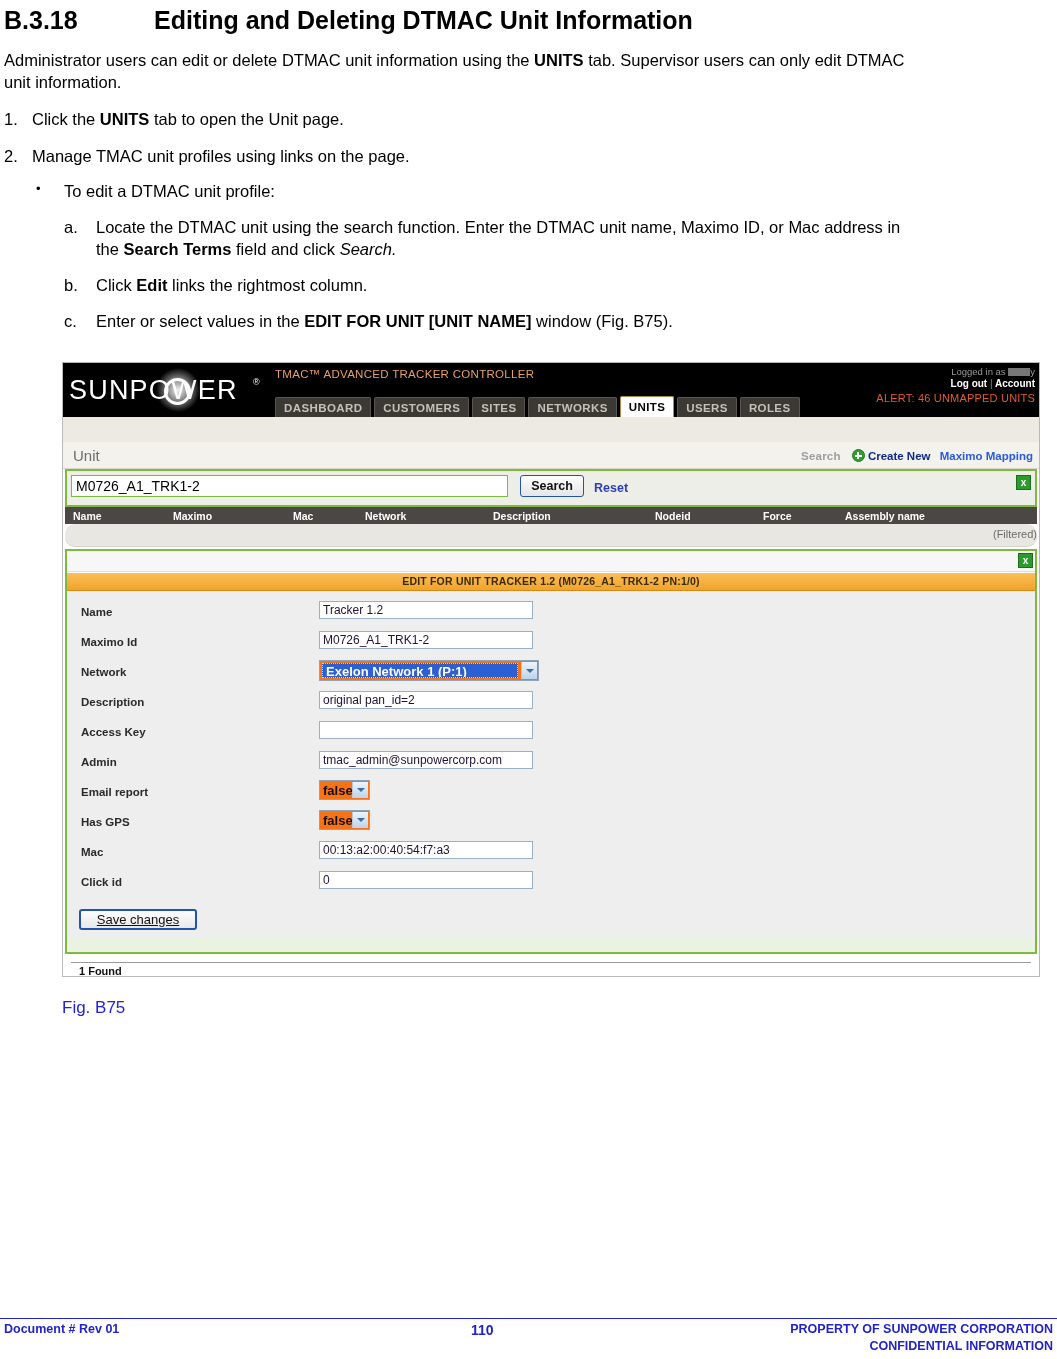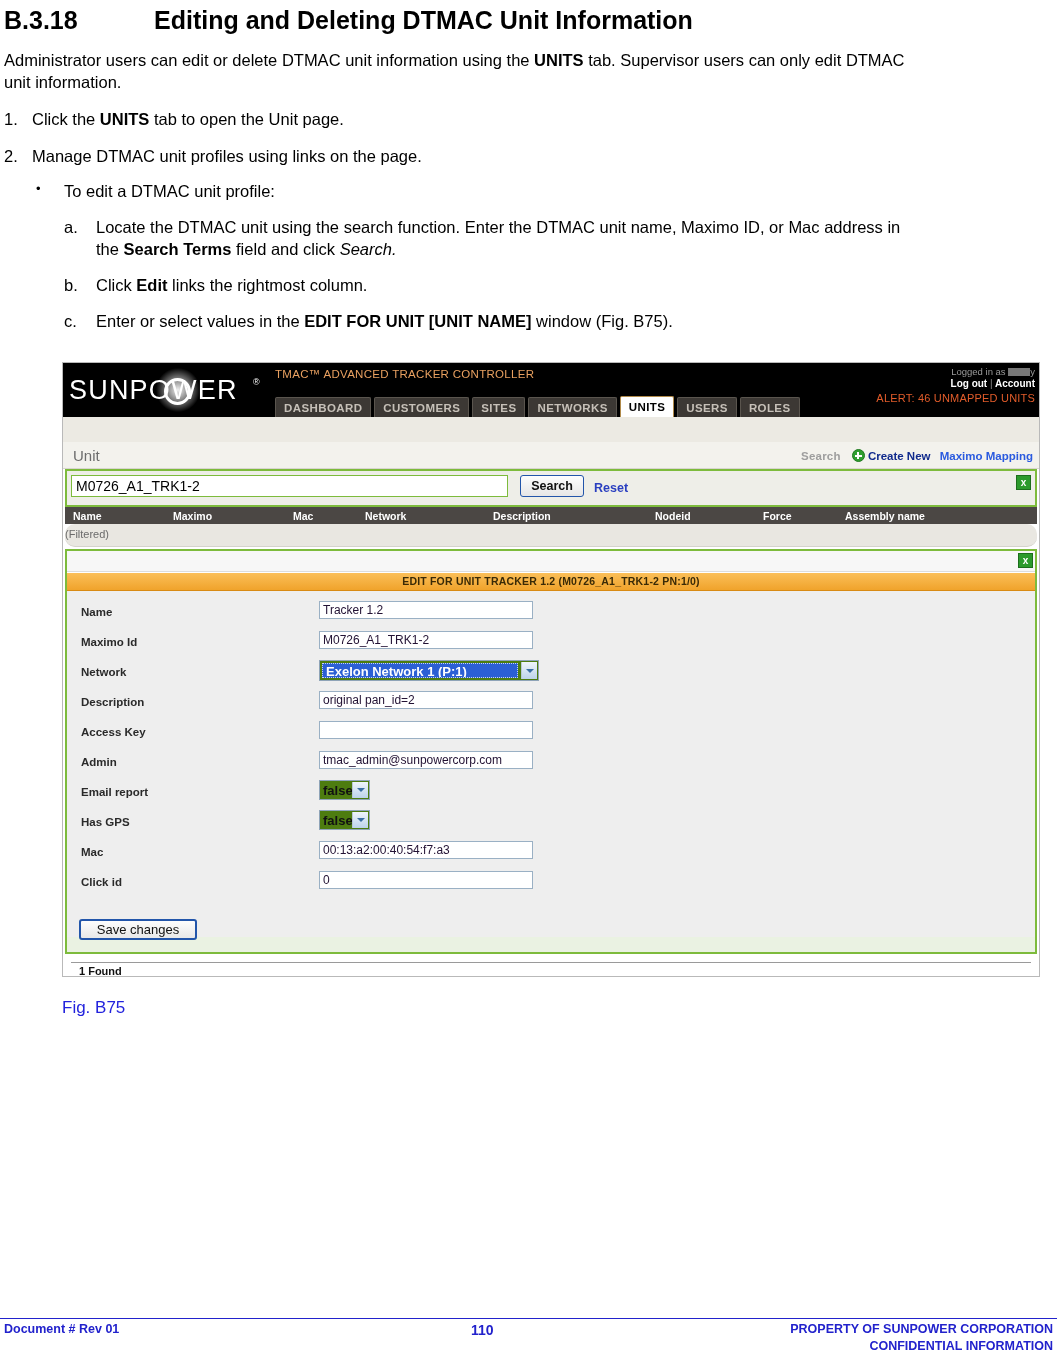--- a/index.html
+++ b/index.html
@@ -362,21 +362,21 @@
     position: absolute;
     top: 3px;
     white-space: nowrap;
   }
 
   
   .filtered-row {
     position: relative;
     background: #e9e7e1;
     height: 22px;
-    text-align: left;
+    text-align: right;
     margin: 0 2px;
     border-bottom: 1px solid #d5d3cc;
     border-radius: 10px;
   }
   .filtered-row span {
     display: inline-block;
     padding-top: 4px;
     font-size: 11px;
     color: #6b6b6b;
   }
@@ -438,21 +438,21 @@
     font-size: 12px;
     color: #221133;
     padding: 0 3px;
   }
   .fselect {
     position: absolute;
     top: 1px;
     box-sizing: border-box;
     font-family: "Liberation Sans", sans-serif;
     border: 1px solid #8fa4b8;
-    background: #4d7c0f;
+    background: #f97316;
     cursor: pointer;
   }
   .fselect.network {
     left: 252px;
     width: 220px;
     height: 21px;
   }
   .fselect.network .sel-val {
     position: absolute;
     left: 2px; top: 2px;
@@ -503,31 +503,32 @@
   }
   .save-row {
     position: relative;
     background: #eeeeee;
     height: 30px;
     padding-top: 2px;
   }
   .save-btn {
     position: absolute;
     left: 12px;
-    top: 20px;
+    top: 10px;
     width: 118px;
     height: 21px;
     box-sizing: border-box;
     background: linear-gradient(#fdfdfd, #e8e8e8);
     border: 2px solid #2255aa;
     border-radius: 3px;
     font-family: "Liberation Sans", sans-serif;
     font-size: 13px;
     color: #111111;
     cursor: pointer;
+    text-decoration: underline;
   }
   .panel-bottom {
     background: #eaf2e2;
     height: 15px;
   }
   .found-row {
     position: relative;
     background: #ffffff;
     height: 16px;
     border-top: 1px solid #9a9a9a;
@@ -555,21 +556,21 @@
     <span>Administrator users can edit or delete DTMAC unit information using the </span><b>UNITS</b><span> tab. Supervisor users can only edit DTMAC unit information.</span>
   </p>
 
   <ol class="doc-ol">
     <li class="doc-li">
       <span class="marker">1.</span>
       <span>Click the </span><b>UNITS</b><span> tab to open the Unit page.</span>
     </li>
     <li class="doc-li">
       <span class="marker">2.</span>
-      <span>Manage DTMAC unit profiles using links on the page.</span>
+      <span>Manage TMAC unit profiles using links on the page.</span>
     </li>
   </ol>
 
   <div class="doc-bullet">
     <span class="marker">•</span>
     <span>To edit a DTMAC unit profile:</span>
   </div>
 
   <div class="doc-sub">
     <span class="marker">a.</span>

